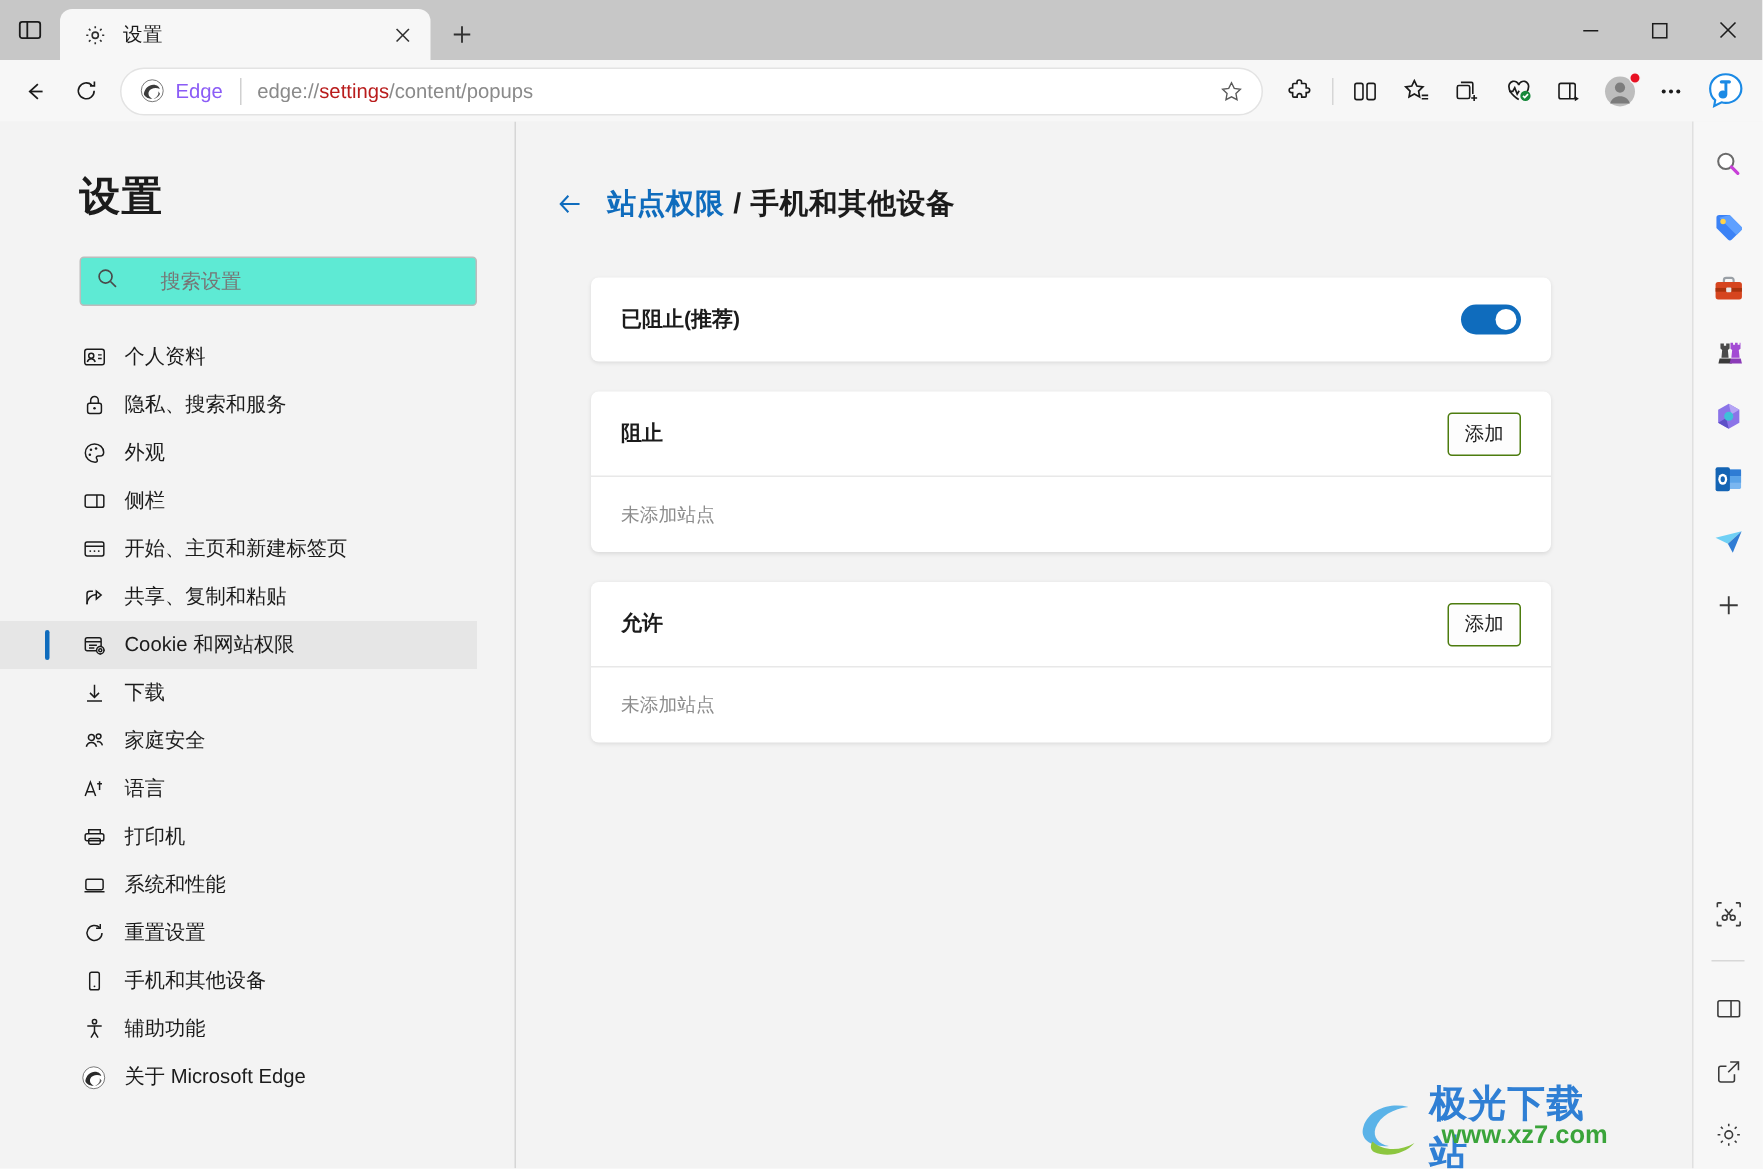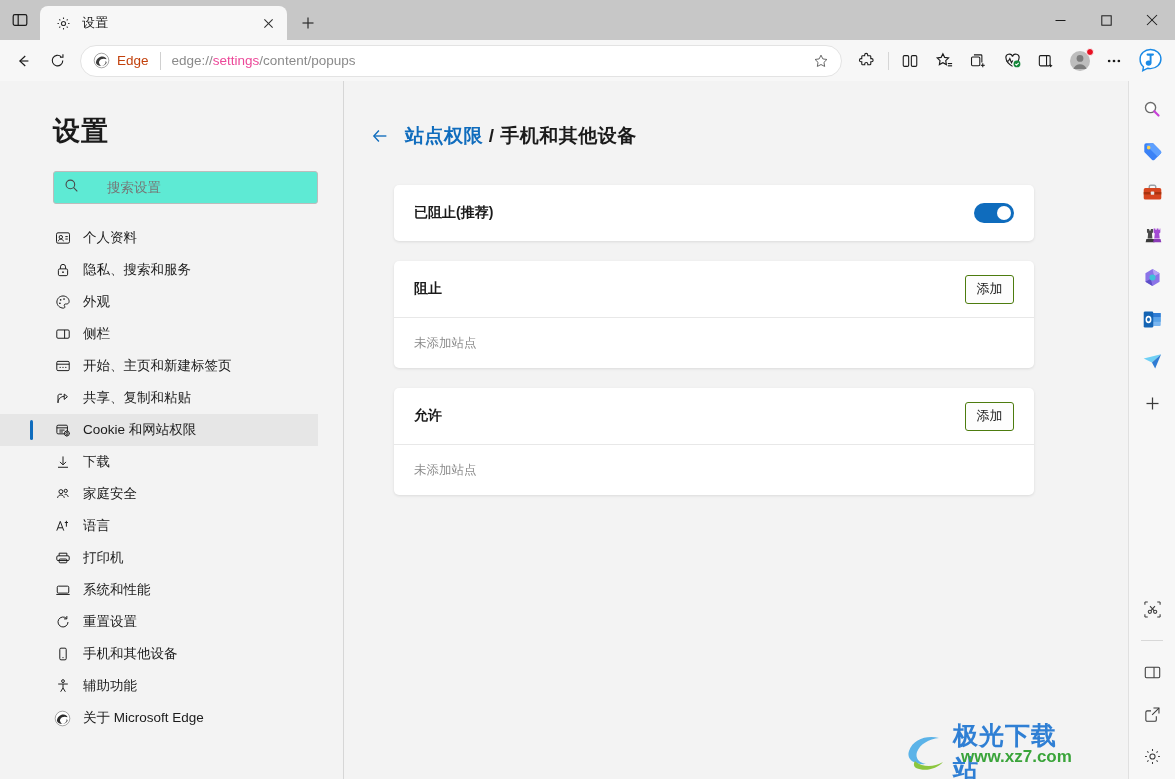--- a/index.html
+++ b/index.html
@@ -44,24 +44,24 @@
     height: 41px; background: #f7f7f7; display: flex; align-items: center;
     padding: 0 6px; gap: 0; flex: 0 0 41px;
   }
   .tbtn { width: 34px; height: 32px; display:flex; align-items:center; justify-content:center; border-radius:5px; flex:0 0 34px;}
   .tbtn.wide { width: 38px; flex:0 0 38px; }
   .addressbar {
     flex: 1; height: 32px; background: #ffffff; border-radius: 16px; margin: 0 8px 0 6px;
     display: flex; align-items: center; padding: 0 6px 0 12px; border: 1px solid #e3e3e3;
   }
   .edge-chip { display:flex; align-items:center; gap:7px; }
-  .edge-chip-label { font-size: 13.5px; color: #c2410c; }
+  .edge-chip-label { font-size: 13.5px; color: #8b5cf6; }
   .ab-sep { width:1px; height:18px; background:#d0d0d0; margin: 0 11px; }
   .url { font-size: 13.5px; color: #8a8a8a; flex: 1; white-space: nowrap; overflow: hidden; }
-  .url b { color: #ec4899; font-weight: 400; }
+  .url b { color: #b91c1c; font-weight: 400; }
   .star-btn { width:28px;height:28px;display:flex;align-items:center;justify-content:center;border-radius:14px;flex:0 0 28px;}
 
   
   .body-area { flex: 1; display: flex; min-height: 0; background: #f3f3f3; }
   .page { flex: 1; display: flex; min-width: 0; background: #f3f3f3; overflow: hidden; position:relative;}
 
   
   .settings-nav {
     width: 344px; flex: 0 0 344px; background: #f3f3f3; padding: 0;
     border-right: 1px solid #d6d6d6; overflow: hidden;

